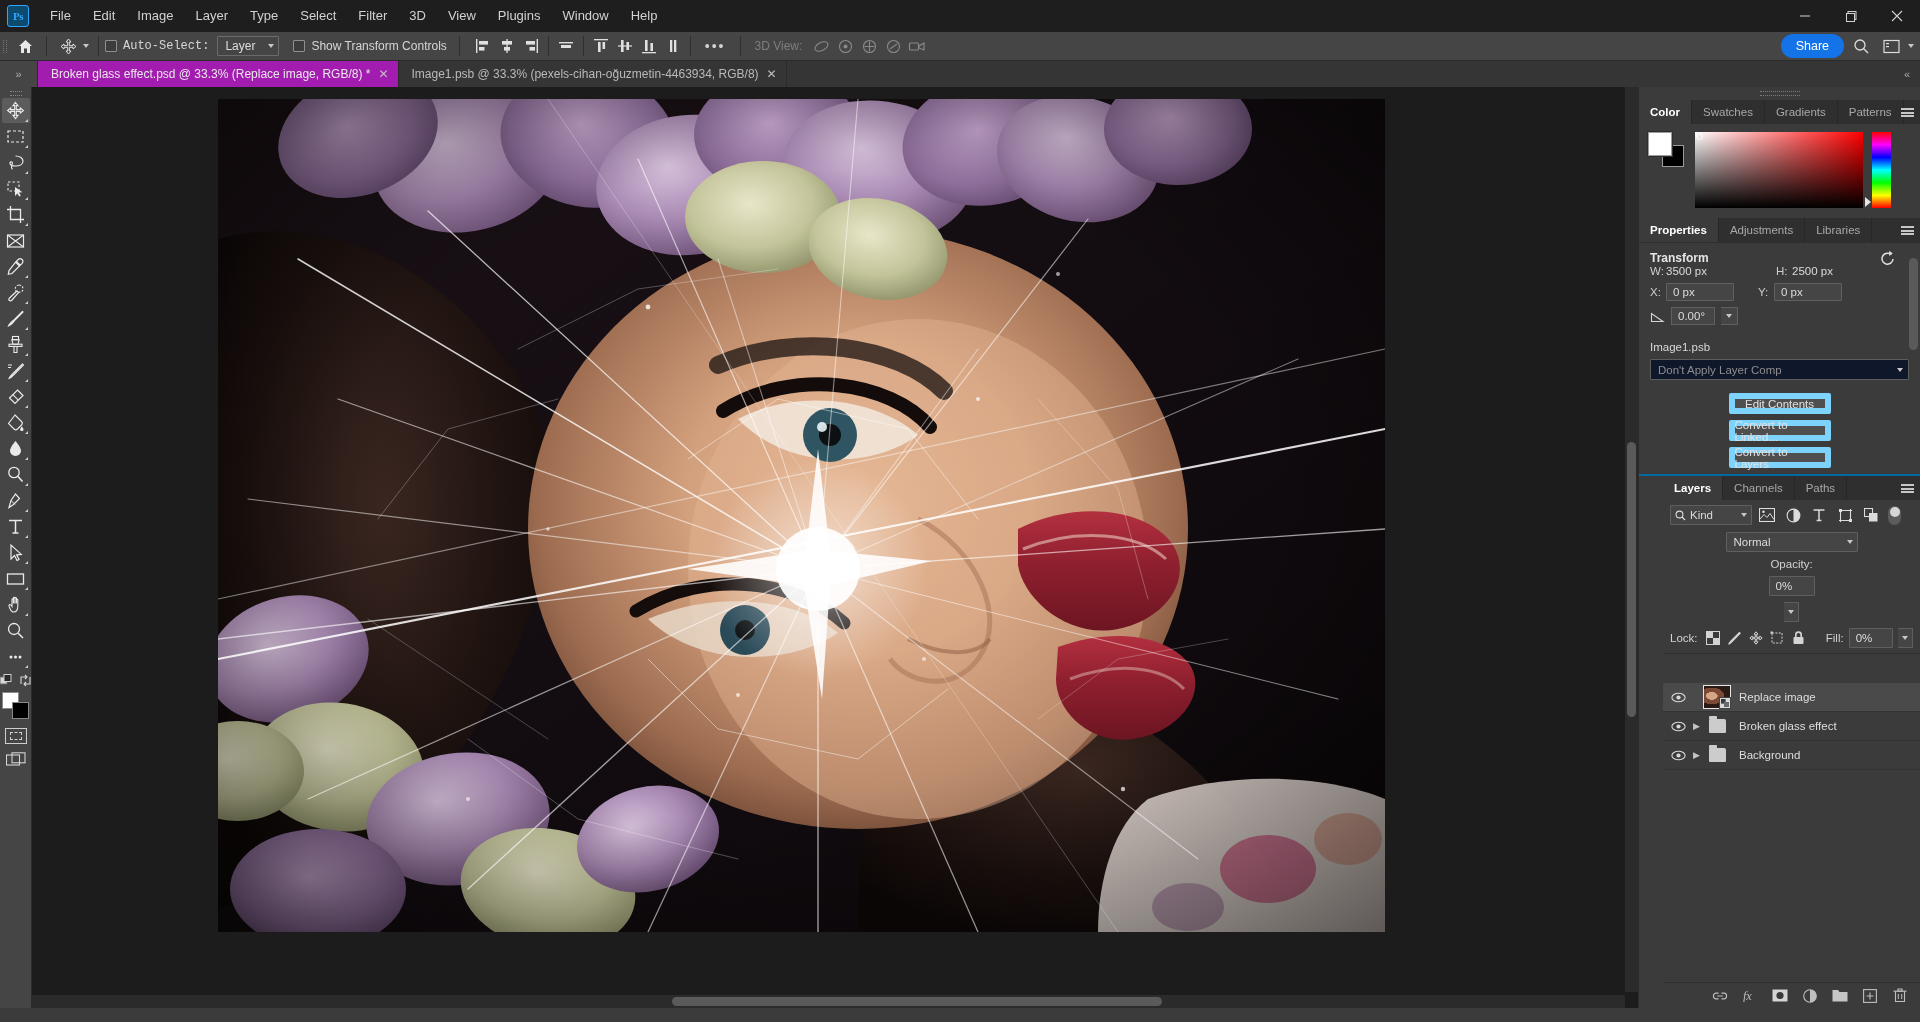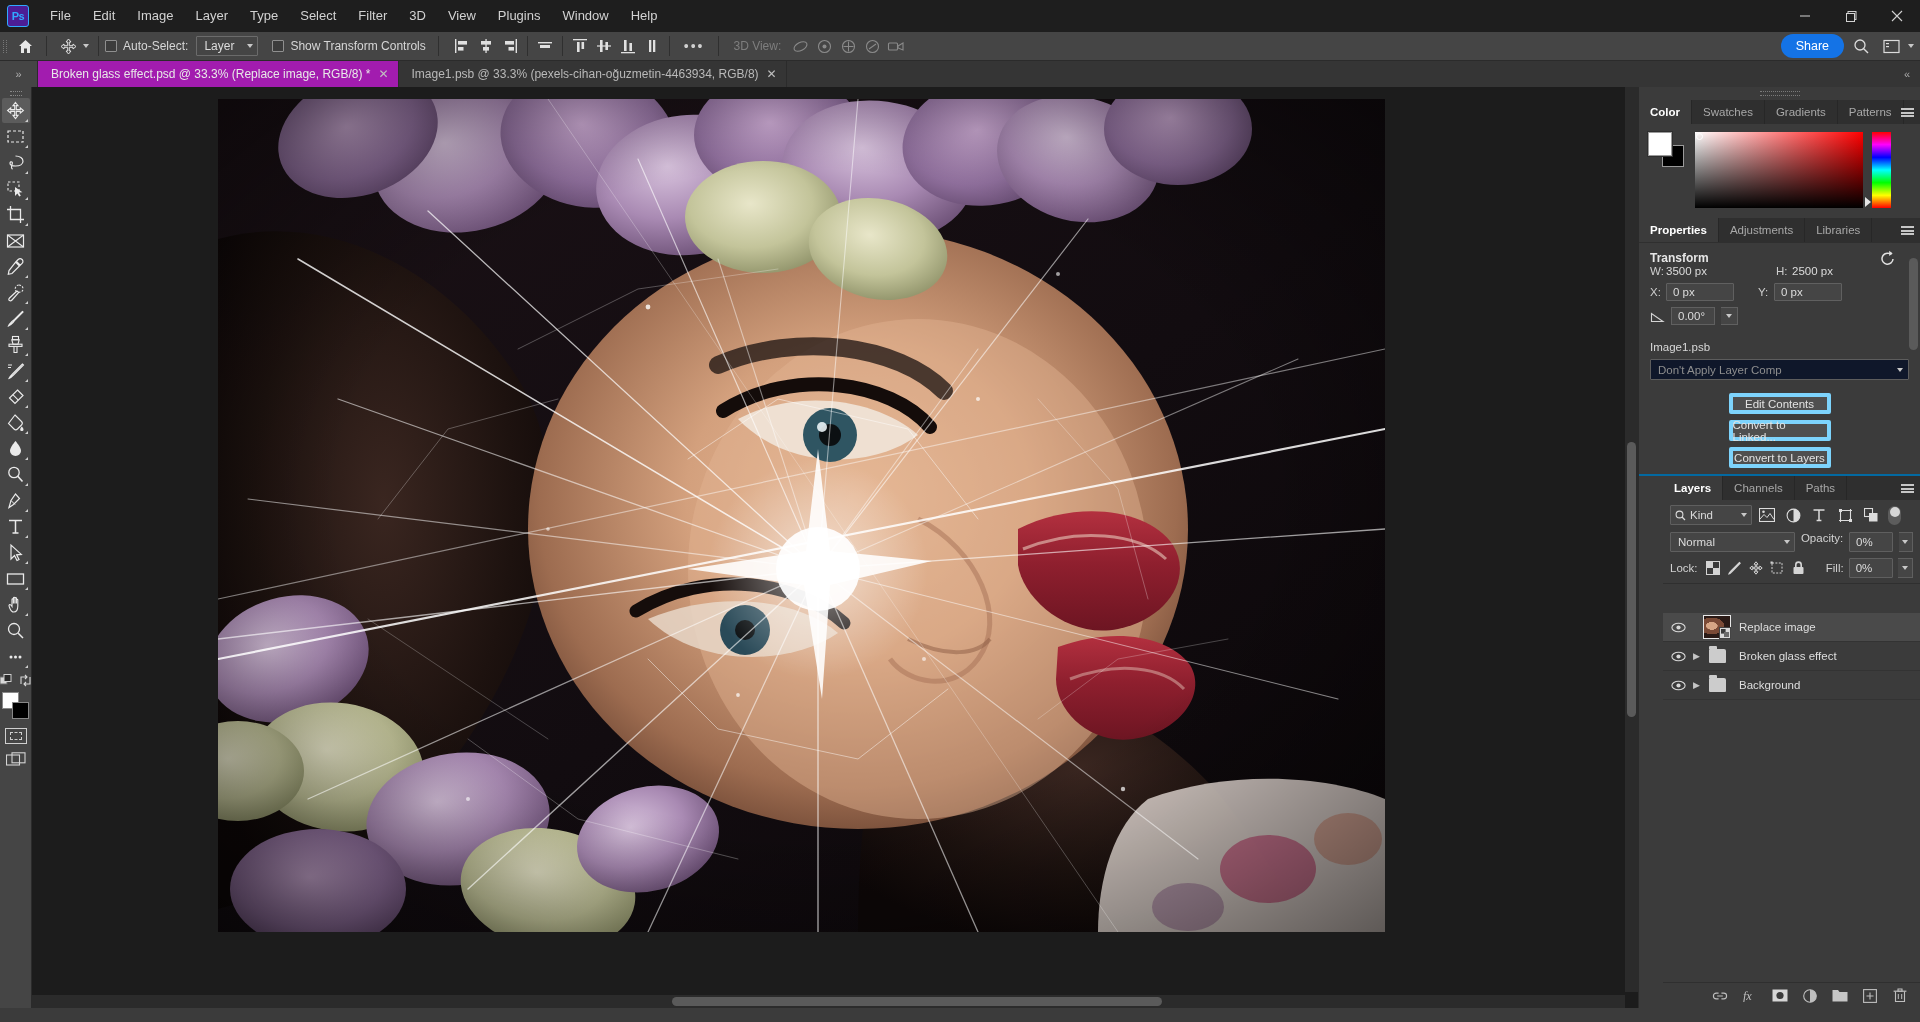--- a/index.html
+++ b/index.html
@@ -13,23 +13,23 @@
   }
   .app { position: relative; width: 1920px; height: 1022px; display: flex; flex-direction: column; background:#323232;}
 
   
   .menubar {
     height: 32px; background: #1e1e1e; display: flex; align-items: center;
     flex: 0 0 32px; position: relative;
   }
   .ps-logo {
     width: 22px; height: 22px; margin-left: 7px; margin-right: 10px;
-    background: #4c1d95; border: 1px solid #31a8ff; border-radius: 3px;
+    background: #0c4a6e; border: 1px solid #31a8ff; border-radius: 3px;
     color: #31a8ff; font-size: 11px; font-weight: bold; letter-spacing: -0.5px;
-    display: flex; align-items: center; justify-content: center;
+    display: flex; align-items: center; justify-content: center; font-family: Liberation Serif, serif;
   }
   .menu-item {
     padding: 0 11px; height: 32px; line-height: 32px; font-size: 13px;
     color: #d2d2d2; cursor: default; white-space: nowrap;
   }
   .winctl { position: absolute; right: 0; top: 0; height: 32px; display: flex; }
   .winctl div {
     width: 46px; height: 32px; display: flex; align-items: center; justify-content: center;
     color: #d2d2d2;
   }
@@ -162,35 +162,35 @@
   .angle-row { display:flex; align-items:center; gap: 6px; margin-bottom:4px;}
   .angle-input { width: 44px; height: 18px; background: #454545; border:1px solid #606060;
      color:#dcdcdc; font-size:11.5px; display:flex;align-items:center;padding-left:6px;}
   .angle-dd { width: 17px; height: 18px; background:#454545; border:1px solid #606060; border-left:none;
      display:flex;align-items:center;justify-content:center;}
   .prop-fname { font-size: 11.5px; color:#d8d8d8; padding: 8px 11px 6px 11px;}
   .comp-select { margin: 0 11px; height: 21px; background: #0f172a; border: 1px solid #5d5d5d;
      display:flex; align-items:center; justify-content:space-between; padding:0 5px 0 7px;
      font-size: 11.5px; color: #8e8e8e; border-radius:1px;}
   .pbtns { padding: 13px 0 6px 0; display: flex; flex-direction: column; align-items: center; gap: 6px;}
-  .pbtn { width: 102px; height: 21px; background: #4f4f4f; border: 4px solid #7dd3fc; border-radius: 2px;
+  .pbtn { width: 102px; height: 21px; background: #4f4f4f; border: 6px solid #7dd3fc; border-radius: 2px;
      display:flex;align-items:center;justify-content:center; font-size: 11.5px; color: #e2e2e2;}
   .prop-scroll { position:absolute; right: 2px; top: 40px; width: 9px; height: 120px; }
   .prop-scroll .pthumb { position:absolute; top:0; width:9px; height:92px; background:#5a5a5a; border-radius:5px;}
 
   
   .layers-panel { flex: 1; display: flex; flex-direction: column; min-height:0; border-top:2px solid #0369a1;padding-left:24px;}
   .lrow-filter { display:flex; align-items:center; gap: 4px; padding: 5px 7px; }
   .kind-select { width: 82px; height: 20px; background: #454545; border: 1px solid #5f5f5f;
     display:flex; align-items:center; gap:4px; padding: 0 4px; font-size:11.5px; color:#d8d8d8; border-radius:1px;}
   .kind-select .kcaret { margin-left: auto; }
   .filt-ico { width: 22px; height: 20px; display:flex;align-items:center;justify-content:center;}
   .toggle-pill { width: 13px; height: 19px; background:#5c5c5c; border-radius: 7px; position:relative; margin-left:2px;}
   .toggle-pill::after{content:"";position:absolute;left:1.5px;top:1.5px;width:10px;height:10px;background:#d6d6d6;border-radius:50%;}
-  .lrow-blend { display:flex; align-items:flex-start; gap: 6px; padding: 2px 7px 4px 7px; }
+  .lrow-blend { display:flex; align-items:center; gap: 6px; padding: 2px 7px 4px 7px; flex-direction: column; }
   .blend-select { width: 132px; height: 20px; background: #454545; border:1px solid #5f5f5f;
     display:flex;align-items:center;justify-content:space-between; padding:0 4px 0 7px;font-size:11.5px;color:#dcdcdc;border-radius:1px;}
   .op-label { font-size:11.5px; color:#d2d2d2;}
   .op-field { width: 46px; height:20px; background:#454545;border:1px solid #5f5f5f;
     display:flex;align-items:center;padding-left:6px;font-size:11.5px;color:#dcdcdc;border-radius:1px;}
   .op-dd { width:15px;height:20px;background:#454545;border:1px solid #5f5f5f;border-left:none;display:flex;align-items:center;justify-content:center;}
   .lrow-lock { display:flex; align-items:center; gap: 5px; padding: 2px 7px 5px 7px; }
   .lock-label { font-size:11.5px;color:#d2d2d2; margin-right:2px;}
   .lock-ico { width: 17px; height: 17px; display:flex;align-items:center;justify-content:center;}
   .layer-list { flex: 1; overflow: hidden; border-top:1px solid #2f2f2f; background:#3b3b3b;}
@@ -264,21 +264,21 @@
     <div class="ob-tool">
       <div class="ob-toolicon">
         <svg width="17" height="17" viewBox="0 0 17 17">
             <path d="M8.5 1 L11 4 L9.3 4 L9.3 7.7 L13 7.7 L13 6 L16 8.5 L13 11 L13 9.3 L9.3 9.3 L9.3 13 L11 13 L8.5 16 L6 13 L7.7 13 L7.7 9.3 L4 9.3 L4 11 L1 8.5 L4 6 L4 7.7 L7.7 7.7 L7.7 4 L6 4 Z" fill="none" stroke="#e0e0e0" stroke-width="1"></path>
           </svg>
       </div>
       <div class="caret"></div>
     </div>
     <div class="ob-sep"></div>
     <div class="chk"></div>
-    <div class="ob-label" style="margin:0 8px 0 6px;">Auto-Select:</div>
+    <div class="ob-label" style="margin:0 8px 0 6px;font-family:Liberation Mono, monospace;">Auto-Select:</div>
     <div class="ob-select">
       <span>Layer</span>
       <span class="caret"></span>
     </div>
     <div style="width:14px"></div>
     <div class="chk"></div>
     <div class="ob-label" style="margin-left:6px;">Show Transform Controls</div>
     <div class="ob-sep" style="margin:0 12px;"></div>
 
     <div class="align-grp">

